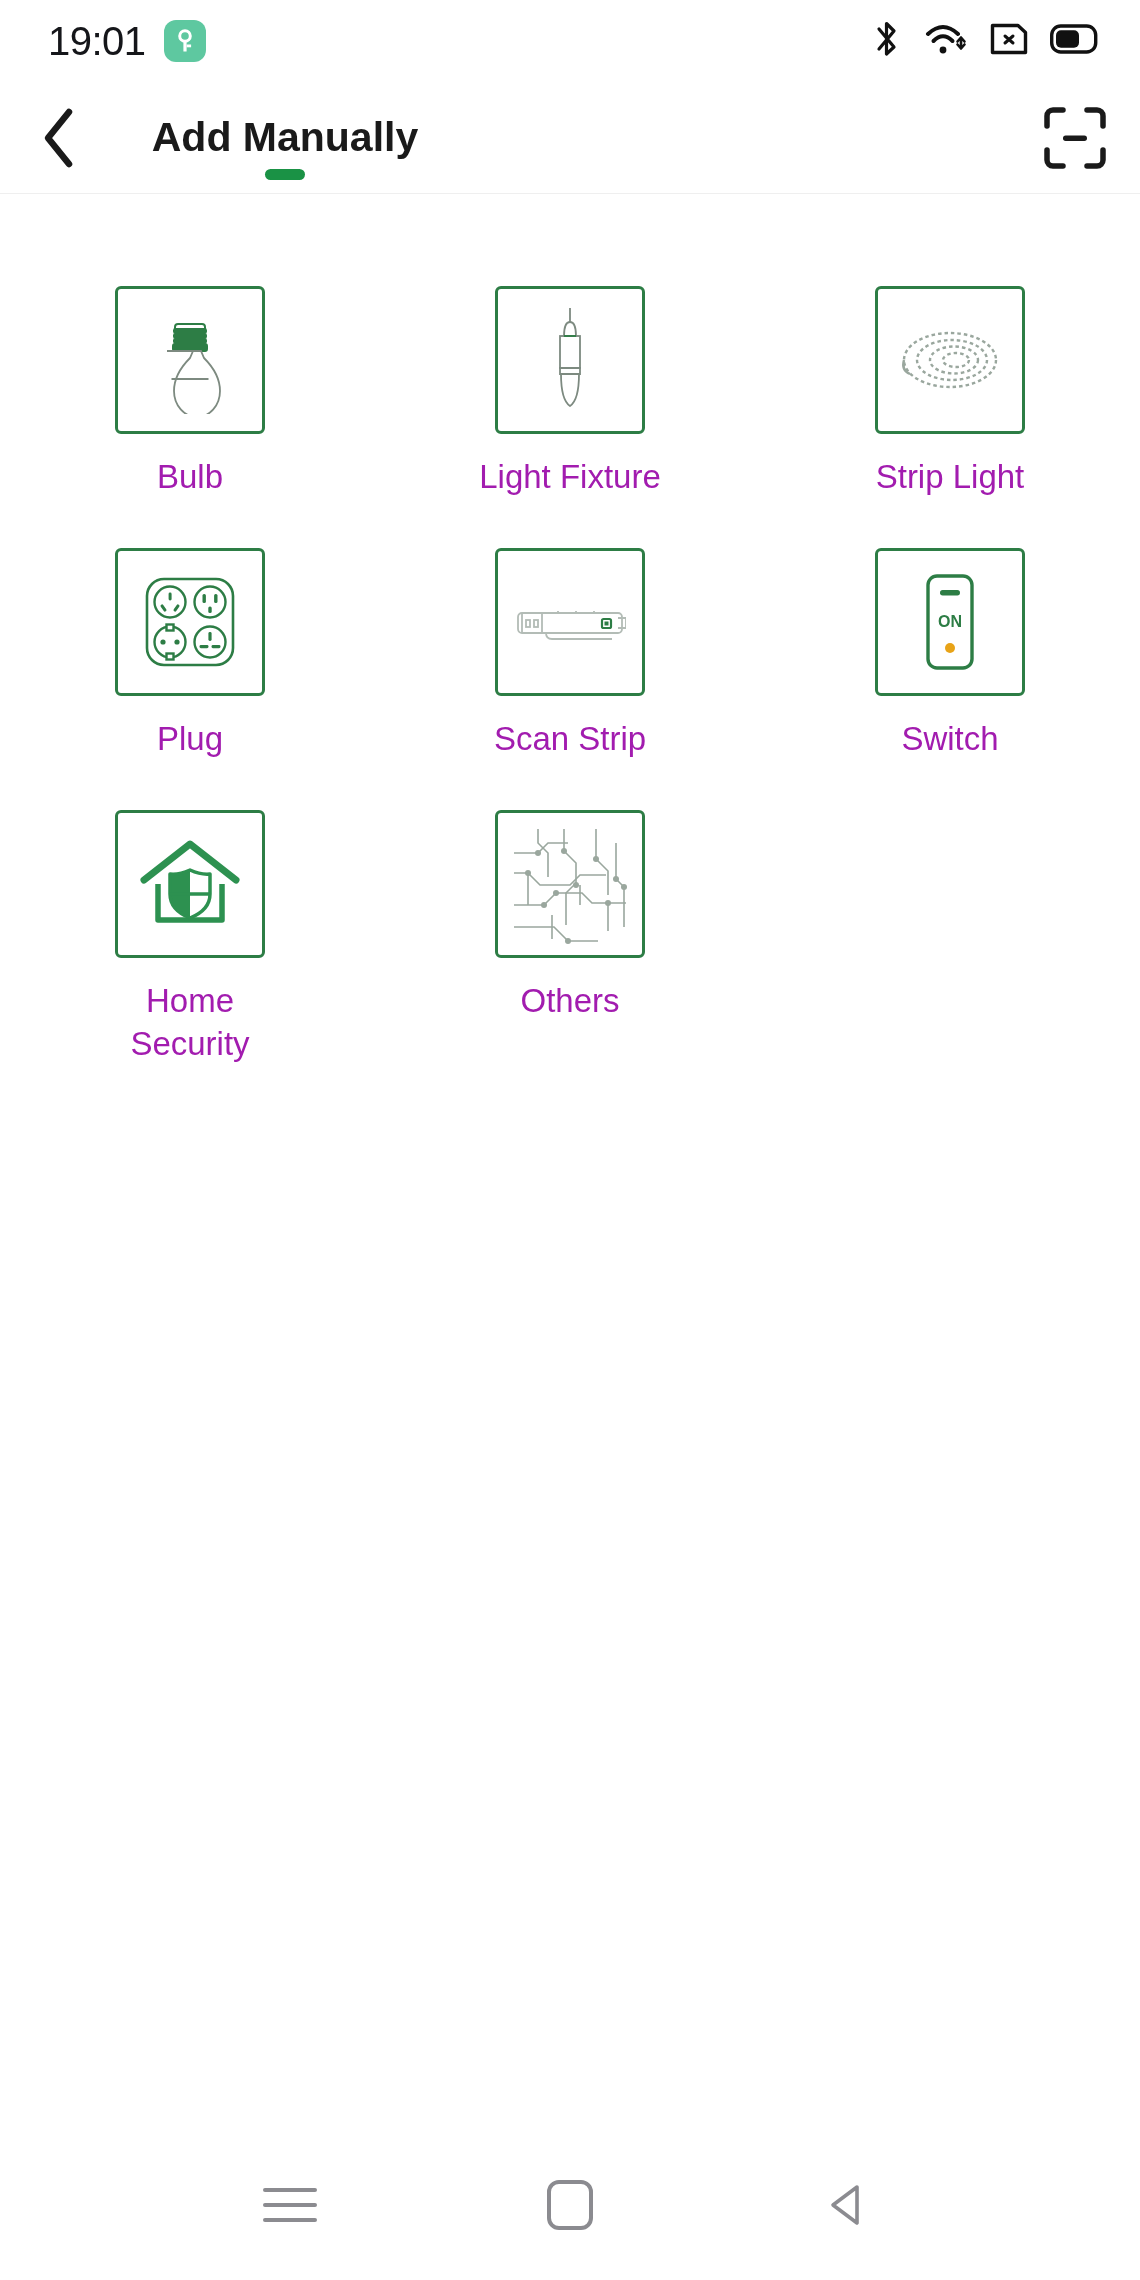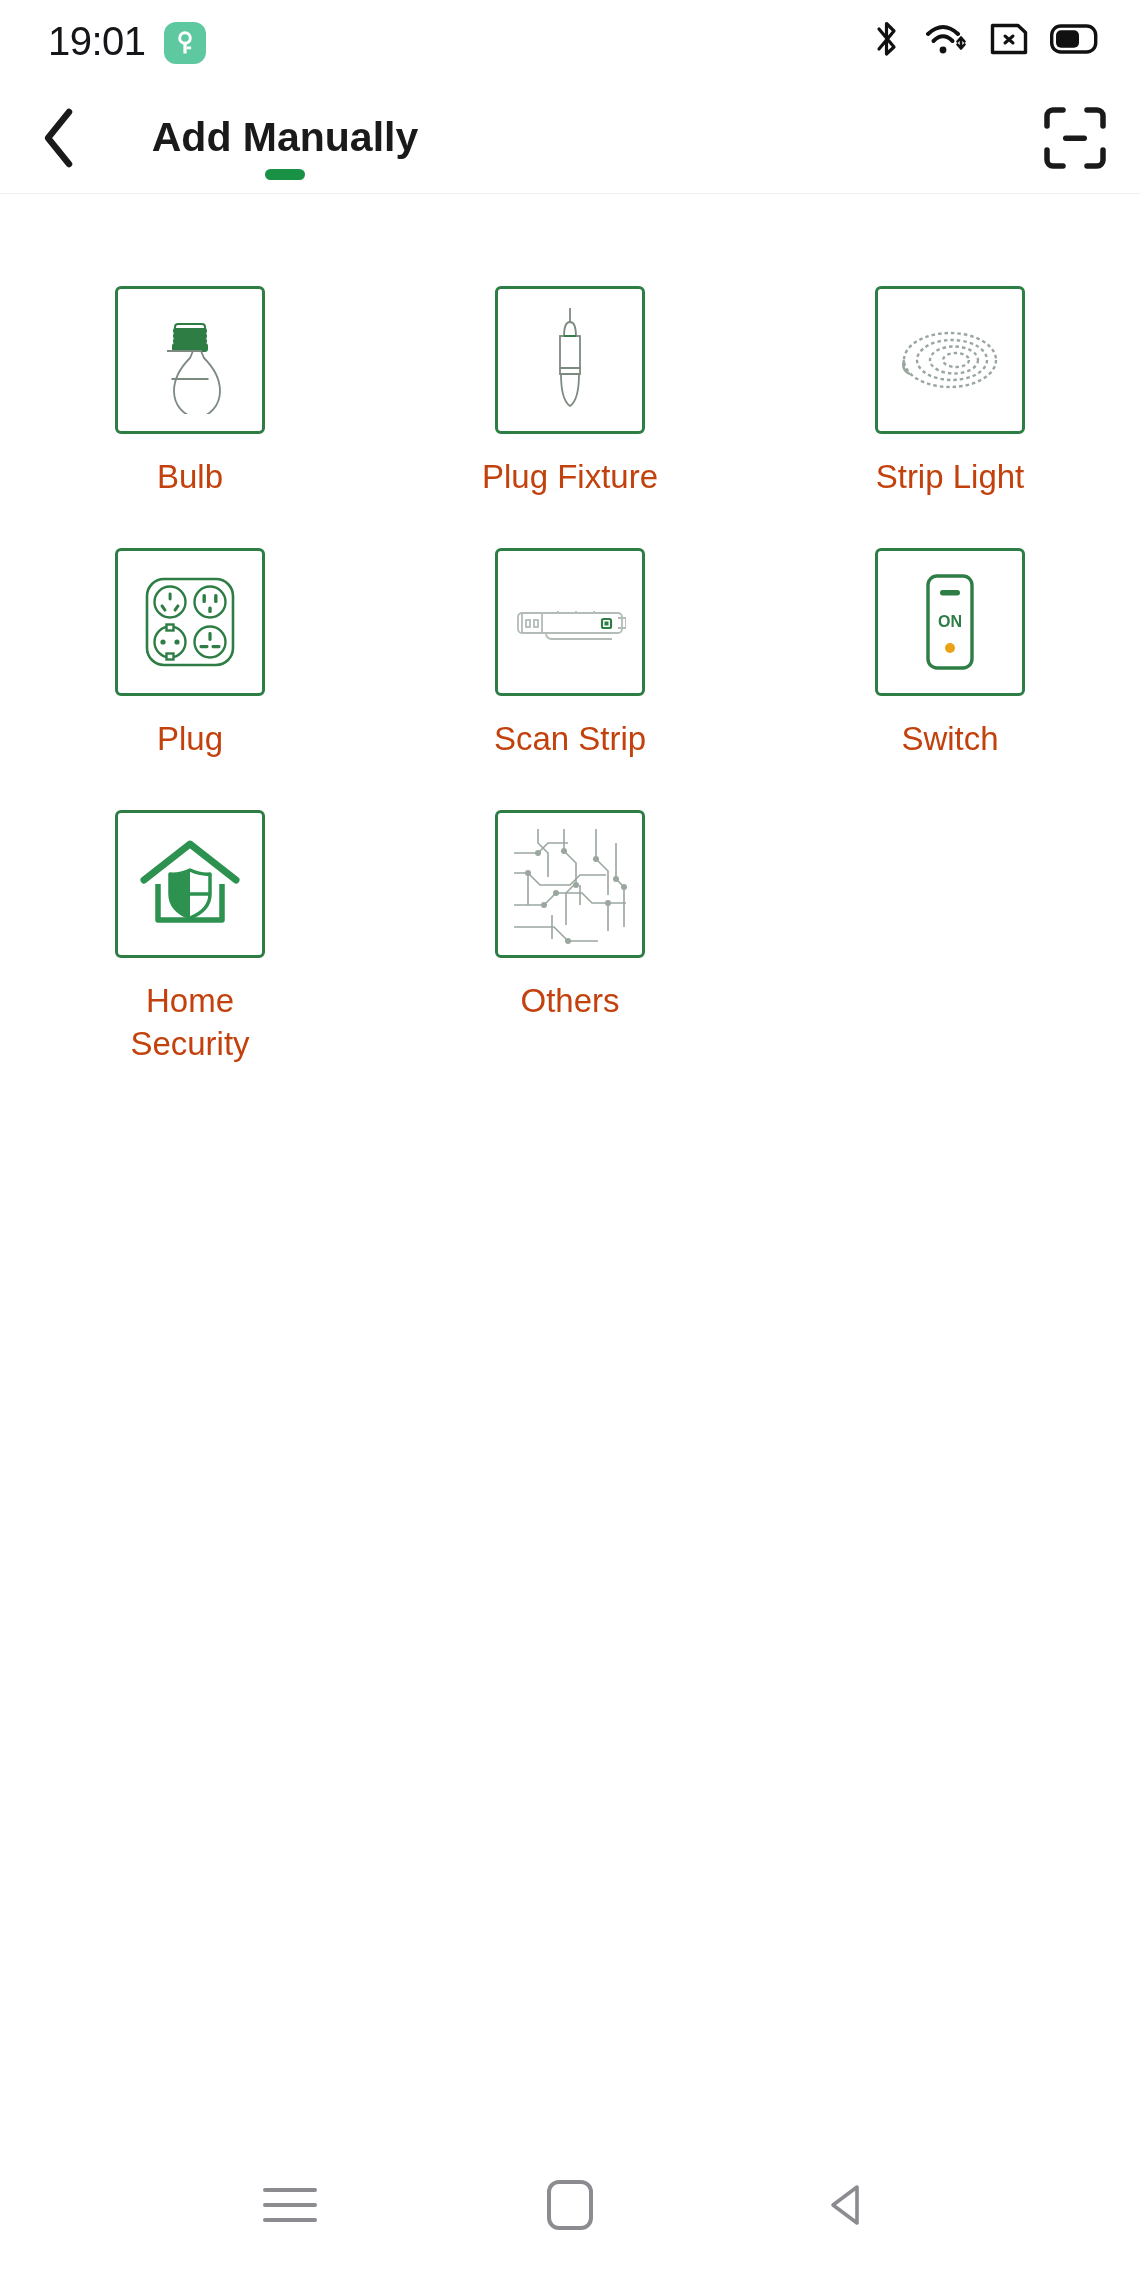--- a/index.html
+++ b/index.html
@@ -10,21 +10,21 @@
     overflow:hidden;
   }
   .phone { position:relative; width:1140px; height:2280px; background:#fff; }
 
   
   .statusbar {
     position:absolute; top:0; left:0; width:1140px; height:82px;
     display:flex; align-items:center; justify-content:space-between;
     padding:0 40px 0 48px;
   }
-  .sb-left { display:flex; align-items:flex-end; gap:18px; }
+  .sb-left { display:flex; align-items:center; gap:18px; }
   .sb-time { font-size:40px; color:#15161a; letter-spacing:-0.5px; font-weight:400; }
   .sb-badge {
     width:42px; height:42px; border-radius:12px; background:#5ec8a0;
     display:flex; align-items:center; justify-content:center;
   }
   .sb-right { display:flex; align-items:center; gap:22px; }
 
   
   .header {
     position:absolute; top:82px; left:0; width:1140px; height:112px;
@@ -70,21 +70,21 @@
   }
   .tile {
     width:150px; height:148px;
     border:3px solid #2d7d45;
     border-radius:6px;
     display:flex; align-items:center; justify-content:center;
     background:#fff;
   }
   .cell-label {
     margin-top:22px;
-    font-size:33px; color:#c2410c; text-align:center; line-height:1.28;
+    font-size:33px; color:#a21caf; text-align:center; line-height:1.28;
     font-weight:400;
   }
 
   
   .navbar {
     position:absolute; bottom:0; left:0; width:1140px; height:150px;
     display:flex; align-items:center; justify-content:space-around;
     padding:0 150px;
   }
   .nav-btn {
@@ -190,21 +190,21 @@
           <g fill="none" stroke="#7d8a80" stroke-width="1.8">
             <path d="M50 2 V16"></path>
             <path d="M44 30 q 0 -14 6 -14 q 6 0 6 14 z"></path>
             <rect x="40" y="30" width="20" height="32"></rect>
             <path d="M40 62 h20 v6 h-20 z"></path>
             <path d="M41 68 q 0 26 9 32 q 9 -6 9 -32 z"></path>
           </g>
           <path d="M44 30 h12" stroke="#2d7d45" stroke-width="1.8" fill="none"></path>
         </svg>
       </div>
-      <div class="cell-label">Plug Fixture</div>
+      <div class="cell-label">Light Fixture</div>
     </div>
 
     <div class="cell">
       <div class="tile">
         <svg width="108" height="100" viewBox="0 0 108 100">
           <g fill="none" stroke="#9aa79e" stroke-width="2.4" stroke-dasharray="3.5 3">
             <ellipse cx="54" cy="50" rx="46" ry="27"></ellipse>
             <ellipse cx="56" cy="50" rx="35" ry="20"></ellipse>
             <ellipse cx="58" cy="50" rx="24" ry="13.5"></ellipse>
             <ellipse cx="60" cy="50" rx="13" ry="7"></ellipse>

